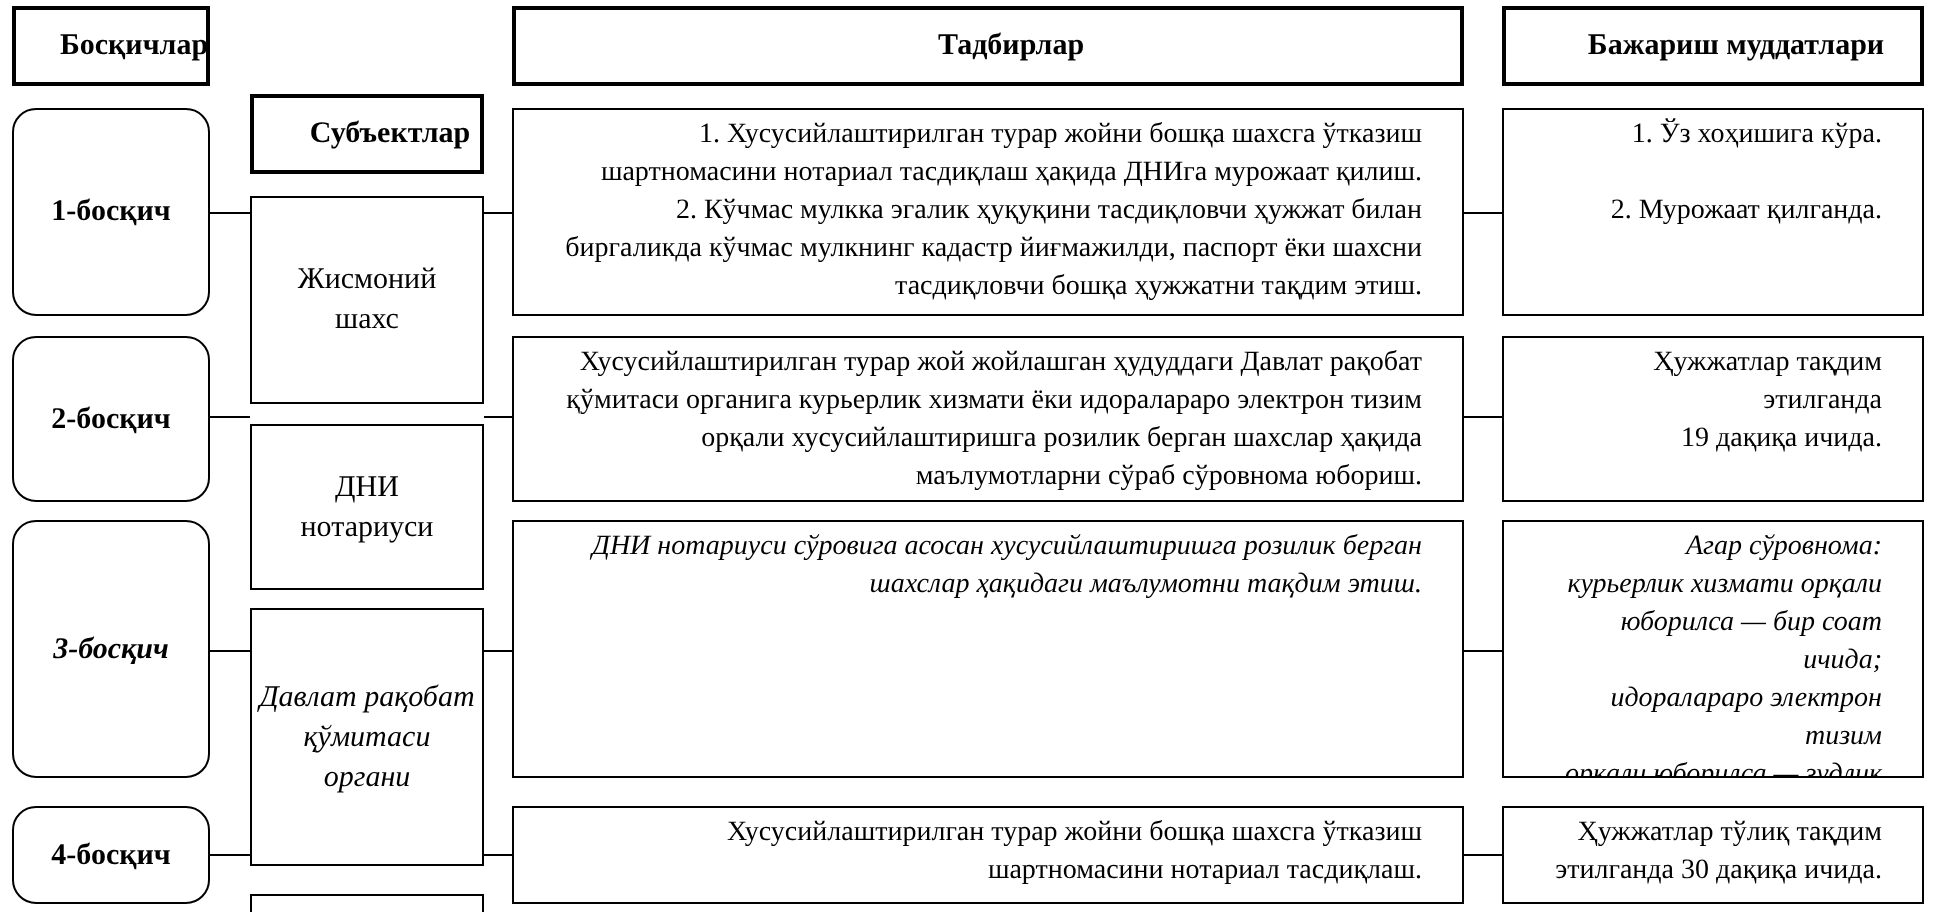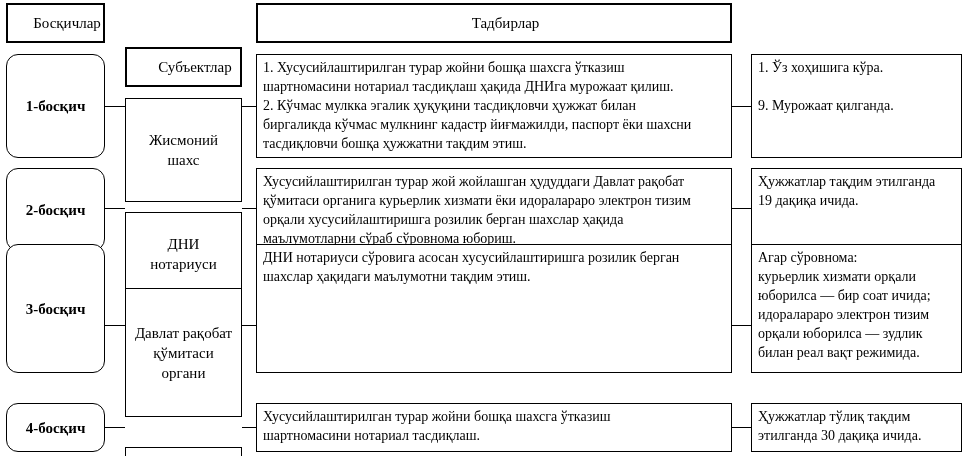--- a/index.html
+++ b/index.html
@@ -21,54 +21,54 @@
     border: 1px solid #000000;
     background: #ffffff;
     overflow: hidden;
     white-space: pre-line;
   }
   .hdr {
     border-width: 2px;
     display: flex;
     align-items: center;
     justify-content: center;
-    font-weight: normal;
+    font-weight: bold;
     font-size: 15px;
     text-align: center;
     white-space: normal;
     padding-left: 23px;
   }
   .center {
     display: flex;
     align-items: center;
     justify-content: center;
     text-align: center;
     font-size: 15px;
     line-height: 20px;
   }
   .stage {
     font-weight: bold;
     border-radius: 12px;
   }
   .textcell {
     font-size: 14px;
     line-height: 19px;
-    padding: 3px 6px;
-    text-align: left;
+    padding: 3px 20px;
+    text-align: right;
   }
   
   .c1 { left: 6px;   width: 99px;  }
   .c2 { left: 125px; width: 117px; margin-top: 44px; }
   .c3 { left: 256px; width: 476px; }
   .c4 { left: 751px; width: 211px; }
   
   .rh { top: 3px;   height: 40px;  }
   .r1 { top: 54px;  height: 104px; }
   .r2 { top: 168px; height: 83px;  }
-  .r3 { top: 244px; height: 129px; }
+  .r3 { top: 260px; height: 129px; font-style: italic; }
   .r4 { top: 403px; height: 49px;  }
   
   .link {
     position: absolute;
     height: 0;
     border-top: 1px solid #000000;
   }
   .la { left: 105px; width: 20px; }
   .lb { left: 242px; width: 14px; }
   .lc { left: 732px; width: 19px; }
@@ -78,32 +78,33 @@
   .y4 { top: 427px; }
 </style>
 </head>
 <body>
 
 <div class="canvas">
 
   <div class="box hdr c1 rh">Босқичлар</div>
   <div class="box hdr c2 rh">Субъектлар</div>
   <div class="box hdr c3 rh">Тадбирлар</div>
+  <div class="box hdr c4 rh">Бажариш муддатлари</div>
 
   <div class="box center stage c1 r1">1-босқич</div>
   <div class="box center c2 r1">Жисмоний
 шахс</div>
   <div class="box textcell c3 r1">1. Хусусийлаштирилган турар жойни бошқа шахсга ўтказиш
 шартномасини нотариал тасдиқлаш ҳақида ДНИга мурожаат қилиш.
 2. Кўчмас мулкка эгалик ҳуқуқини тасдиқловчи ҳужжат билан
 биргаликда кўчмас мулкнинг кадастр йиғмажилди, паспорт ёки шахсни
 тасдиқловчи бошқа ҳужжатни тақдим этиш.</div>
   <div class="box textcell c4 r1">1. Ўз хоҳишига кўра.
 
-9. Мурожаат қилганда.</div>
+2. Мурожаат қилганда.</div>
   <div class="link la y1"></div>
   <div class="link lb y1"></div>
   <div class="link lc y1"></div>
 
   <div class="box center stage c1 r2">2-босқич</div>
   <div class="box center c2 r2">ДНИ
 нотариуси</div>
   <div class="box textcell c3 r2">Хусусийлаштирилган турар жой жойлашган ҳудуддаги Давлат рақобат
 қўмитаси органига курьерлик хизмати ёки идоралараро электрон тизим
 орқали хусусийлаштиришга розилик берган шахслар ҳақида

